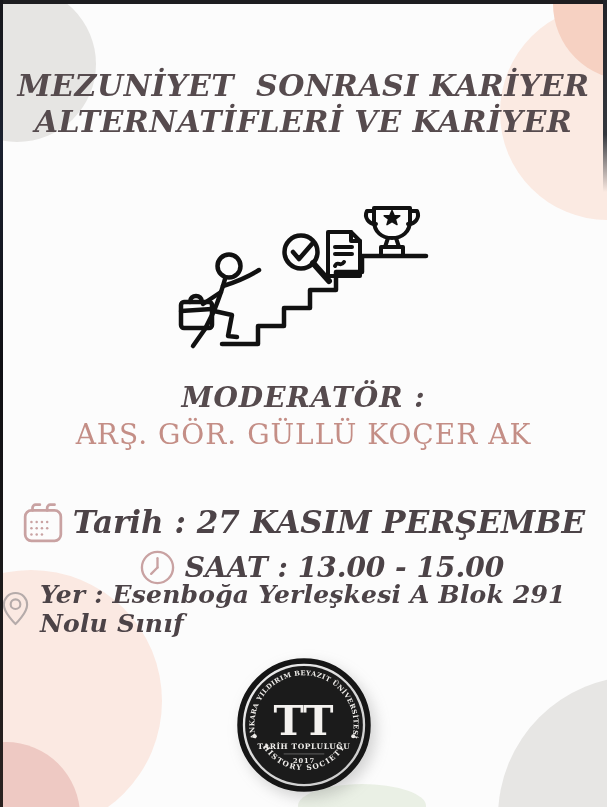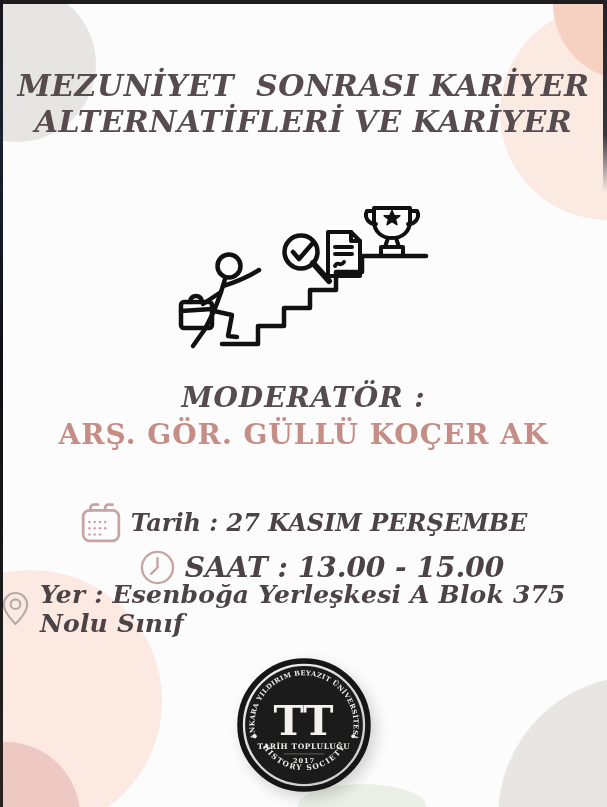--- a/index.html
+++ b/index.html
@@ -31,27 +31,27 @@
   .title .line{white-space:pre;}
   
   .illus{position:absolute;left:50%;top:196px;margin-left:-126px;width:260px;height:160px;z-index:2;}
   
   .moderator-label{
     position:absolute;top:381px;left:0;right:0;text-align:center;z-index:2;
     font-style:italic;font-weight:bold;font-size:28px;color:#564b4e;letter-spacing:1px;
   }
   .moderator-name{
     position:absolute;top:418px;left:0;right:0;text-align:center;z-index:2;
-    font-weight:bold;font-size:28px;color:#c48e86;letter-spacing:1px;
+    font-weight:normal;font-size:28px;color:#c48e86;letter-spacing:1px;
   }
   
   .details{position:absolute;top:498px;left:0;right:0;z-index:2;}
   .detail-row{display:flex;justify-content:center;align-items:center;gap:9px;
     font-style:italic;font-weight:bold;color:#4c4347;}
-  .detail-row.r1{height:48px;font-size:24px;}
+  .detail-row.r1{height:48px;font-size:31px;}
   .detail-row.r2{height:42px;font-size:28px;margin-left:36px;}
   .detail-row.r3{height:42px;font-size:25px;letter-spacing:0.2px;}
   .detail-ic{display:inline-flex;align-items:center;}
   
   .logo-wrap{position:absolute;left:50%;top:658px;margin-left:-67px;width:134px;height:134px;z-index:2;
     filter:drop-shadow(5px 6px 7px rgba(110,110,110,0.35));}
   .logo-wrap svg text{font-family:"DejaVu Serif", serif;}
 </style>
 </head>
 <body>
@@ -157,21 +157,21 @@
       <span class="detail-text">SAAT : 13.00 - 15.00</span>
     </div>
 
     <div class="detail-row r3">
       <span class="detail-ic">
         <svg width="31" height="39" viewBox="0 0 32 40" fill="none" stroke="#b5abaa" stroke-width="2.2" stroke-linejoin="round">
           <path d="M16,3 C9,3 4,8.5 4,15 c0,8.5 12,20 12,20 s12,-11.5 12,-20 C28,8.5 23,3 16,3 z"></path>
           <circle cx="16" cy="14.5" r="5"></circle>
         </svg>
       </span>
-      <span class="detail-text">Yer : Esenboğa Yerleşkesi A Blok 375 Nolu Sınıf</span>
+      <span class="detail-text">Yer : Esenboğa Yerleşkesi A Blok 291 Nolu Sınıf</span>
     </div>
 
   </div>
 
   <div class="logo-wrap">
     <svg width="134" height="134" viewBox="0 0 132 132">
       <defs>
         <path id="arcTop" d="M21.6,86.7 A49,49 0 1 1 110.4,86.7" fill="none"></path>
         <path id="arcBottom" d="M22,80 A47,47 0 0 0 110,80" fill="none"></path>
       </defs>

